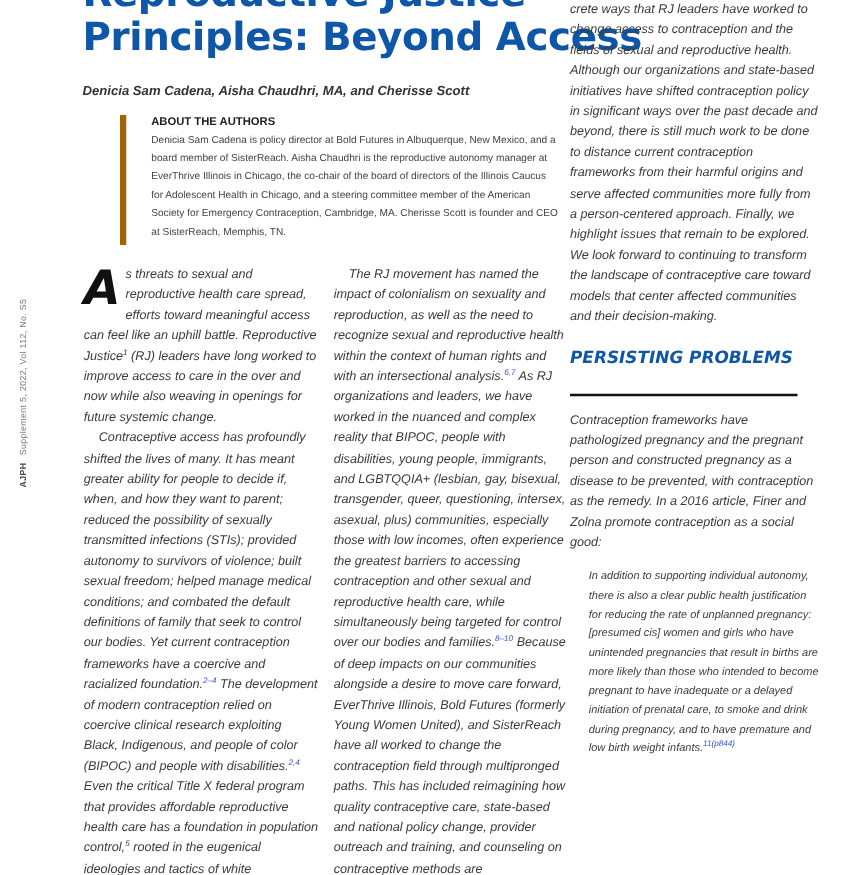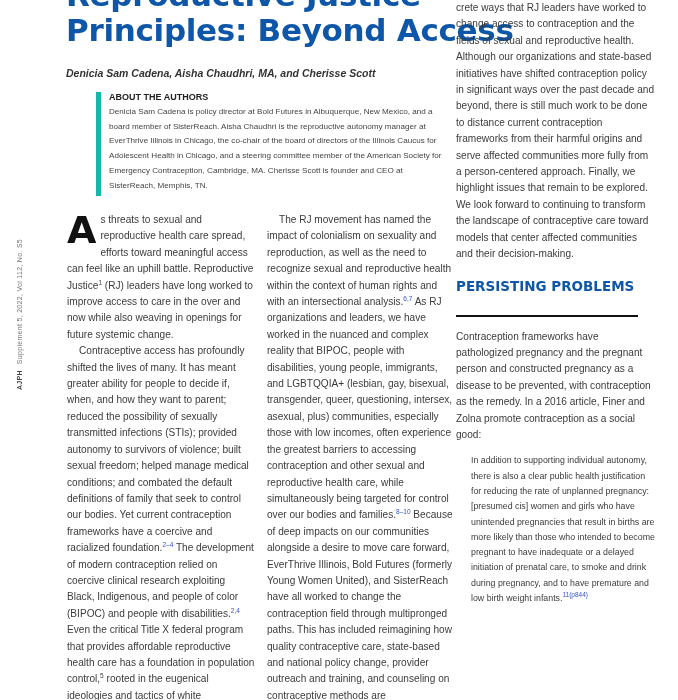--- a/index.html
+++ b/index.html
@@ -13,26 +13,26 @@
     font-family: "DejaVu Sans", sans-serif; font-weight: bold;
     color: #0e56a8; font-size: 31px; line-height: 35px; letter-spacing: -0.3px;
   }
   .title span { display: block; white-space: nowrap; }
   .byline {
     position: absolute; left: 66px; top: 67px;
     font-style: italic; font-weight: bold; font-size: 10.5px; color: #333;
   }
   .about {
     position: absolute; left: 96px; top: 92px; width: 352px; height: 104px;
-    border-left: 5px solid #14b8a6; padding-left: 8px; box-sizing: border-box;
+    border-left: 5px solid #a16207; padding-left: 20px; box-sizing: border-box;
   }
   .about-head { font-weight: bold; font-size: 9px; color: #222; margin-bottom: 3px; }
   .about-body { font-size: 8.1px; line-height: 14.7px; color: #444; }
   .col {
-    position: absolute; font-size: 10.1px; line-height: 16.4px; color: #3b3b3b;
+    position: absolute; font-size: 10.1px; line-height: 16.4px; color: #3b3b3b; font-style: italic;
   }
   .col p { margin: 0; }
   .col .ind { text-indent: 12px; }
   .c1 { left: 67px; top: 212px; width: 188px; }
   .c2 { left: 267px; top: 212px; width: 186px; }
   .c3 { left: 456px; top: 0px; width: 200px; }
   .dropcap {
     float: left; font-family: "DejaVu Sans", sans-serif; font-weight: bold;
     font-size: 38px; line-height: 30px; color: #111; margin: 3px 4px 0 0;
   }

